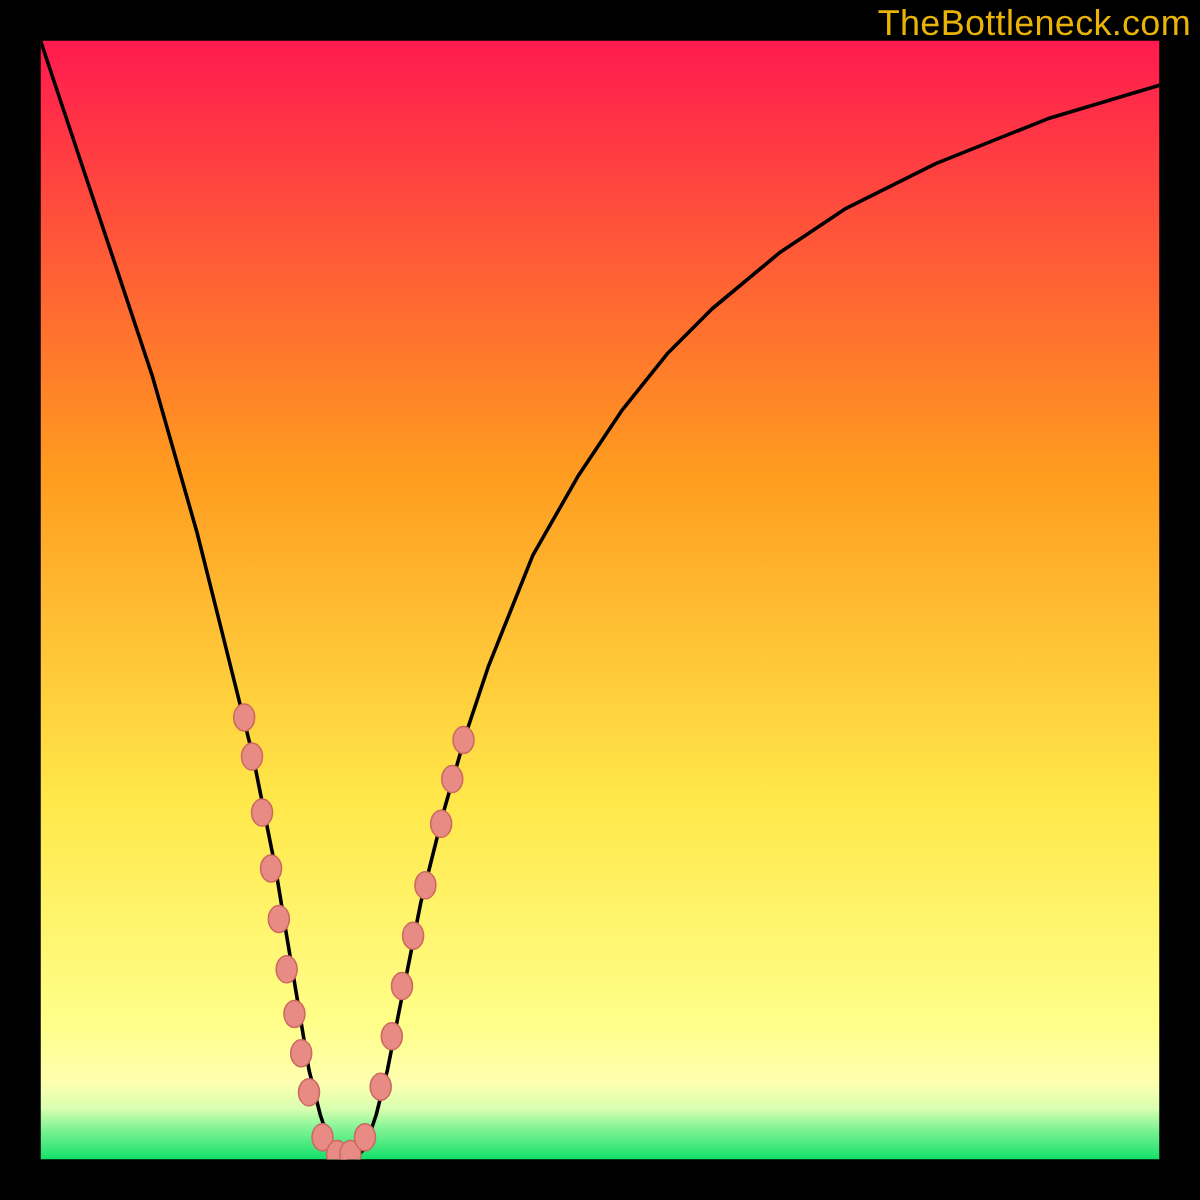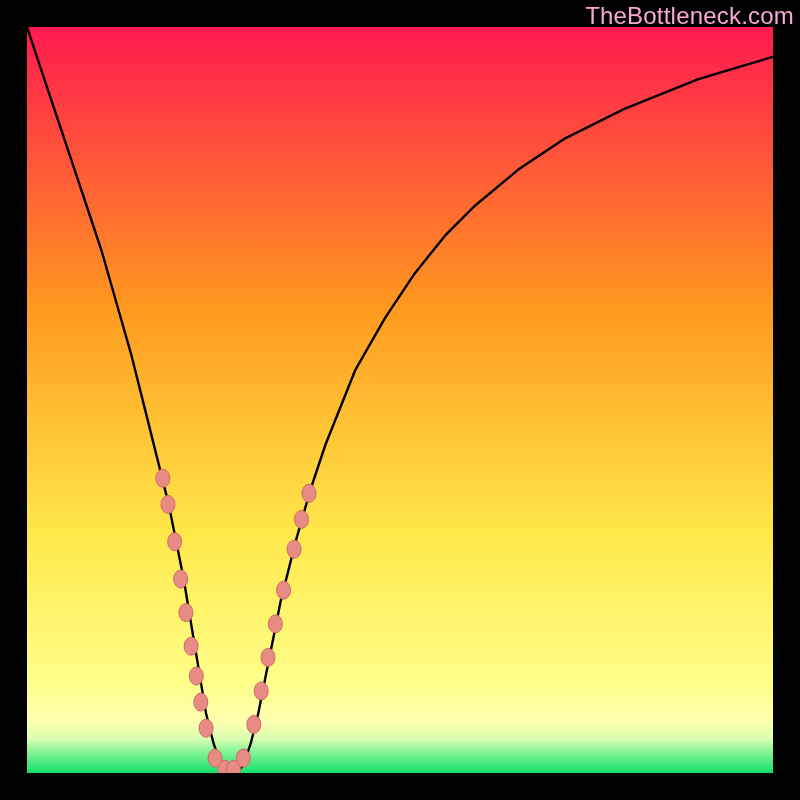--- a/index.html
+++ b/index.html
@@ -23,21 +23,21 @@
     position: absolute;
     left: 0;
     top: 0;
     width: 746px;
     height: 746px;
   }
   .watermark {
     position: absolute;
     top: 2px;
     right: 6px;
-    color: #f9a8d4;
+    color: #eab308;
     font-size: 24px;
     font-weight: 400;
     letter-spacing: 0.2px;
     z-index: 10;
     pointer-events: none;
   }
   svg { display: block; }
 </style>
 </head>
 <body>

